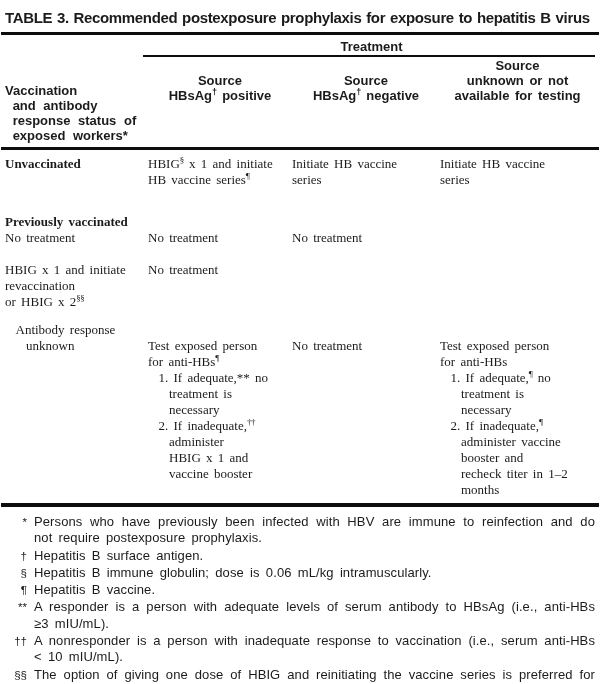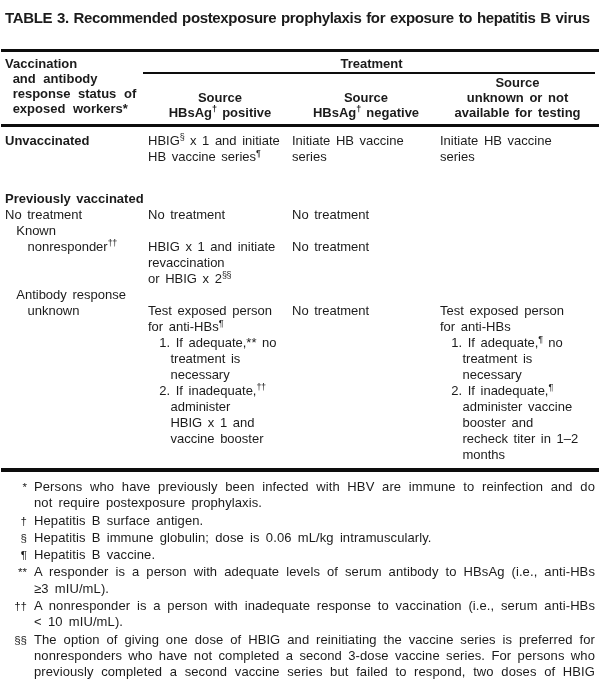--- a/index.html
+++ b/index.html
@@ -6,49 +6,49 @@
   body {
     width:603px; height:684px; overflow:hidden;
     background:#ffffff; color:#1b1b1b;
     font-family:"Liberation Sans", sans-serif;
     -webkit-font-smoothing:antialiased;
   }
   .page { padding:6px 8px 0 5px; box-sizing:border-box; width:603px; }
 
   .title {
     font-weight:bold; font-size:15px; line-height:19px;
-    letter-spacing:-0.35px; word-spacing:1px; margin:2px 0 22px 0;
+    letter-spacing:-0.35px; word-spacing:1px; margin:2px 0 5px 0;
   }
 
   .rule { background:#0d0d0d; height:3px; margin:0 -4px; }
   .rule.bottom { height:4px; }
 
   .thead {
     display:grid; grid-template-columns:143px 1fr;
     font-weight:bold; font-size:13px; line-height:15px;
     padding:4px 0 4px 0;
   }
-  .stub { white-space:pre-wrap; word-spacing:4px; }
+  .stub { white-space:pre-wrap; word-spacing:4px;margin-top:44px; }
   .treat-label { text-align:center; }
   .treat-rule { height:2px; background:#0d0d0d; margin:1px 0 1px -5px; }
   .hcols {
     display:grid; grid-template-columns:144px 148px 1fr;
     align-items:end; text-align:center;
   }
   .hcol { white-space:pre-wrap; word-spacing:2px; }
 
   .tbody {
     font-size:13px; line-height:16px; word-spacing:2px;
     padding:6px 0 5px 0;
   }
   .trow { display:grid; grid-template-columns:143px 144px 148px 1fr; }
-  .rlabel, .cell { white-space:pre-wrap; }
+  .rlabel, .cell { white-space:pre-wrap;font-family:Liberation Serif, serif; }
   .b { font-weight:bold; }
   .row-unvaccinated { margin-bottom:26px; }
-  .row-antibody { margin-top:0; }
+  .row-antibody { margin-top:12px; }
 
   sup { font-size:9px; vertical-align:super; line-height:0; letter-spacing:-0.5px; }
 
   .footnotes { padding:7px 0 0 0; font-size:13px; line-height:16.3px; }
   .fn { display:grid; grid-template-columns:22px 1fr; column-gap:7px; margin-bottom:1px; }
   .fn-marker { text-align:right; font-size:11.5px; line-height:15px; padding-top:1px; }
   .fn-text { text-align:justify; word-spacing:2.5px; letter-spacing:0.1px; }
 </style>
 </head>
 <body>
@@ -98,22 +98,20 @@
       <div class="cell"></div>
     </div>
 
     <div class="trow">
       <div class="cell">No treatment</div>
       <div class="cell">No treatment</div>
       <div class="cell">No treatment</div>
     </div>
 
     <div class="trow">
-      <div class="rlabel">  Known
-    nonresponder<sup>††</sup></div>
       <div class="cell">
 HBIG x 1 and initiate
 revaccination
 or HBIG x 2<sup>§§</sup></div>
       <div class="cell">
 No treatment</div>
     </div>
 
     <div class="trow row-antibody">
       <div class="rlabel">  Antibody response

